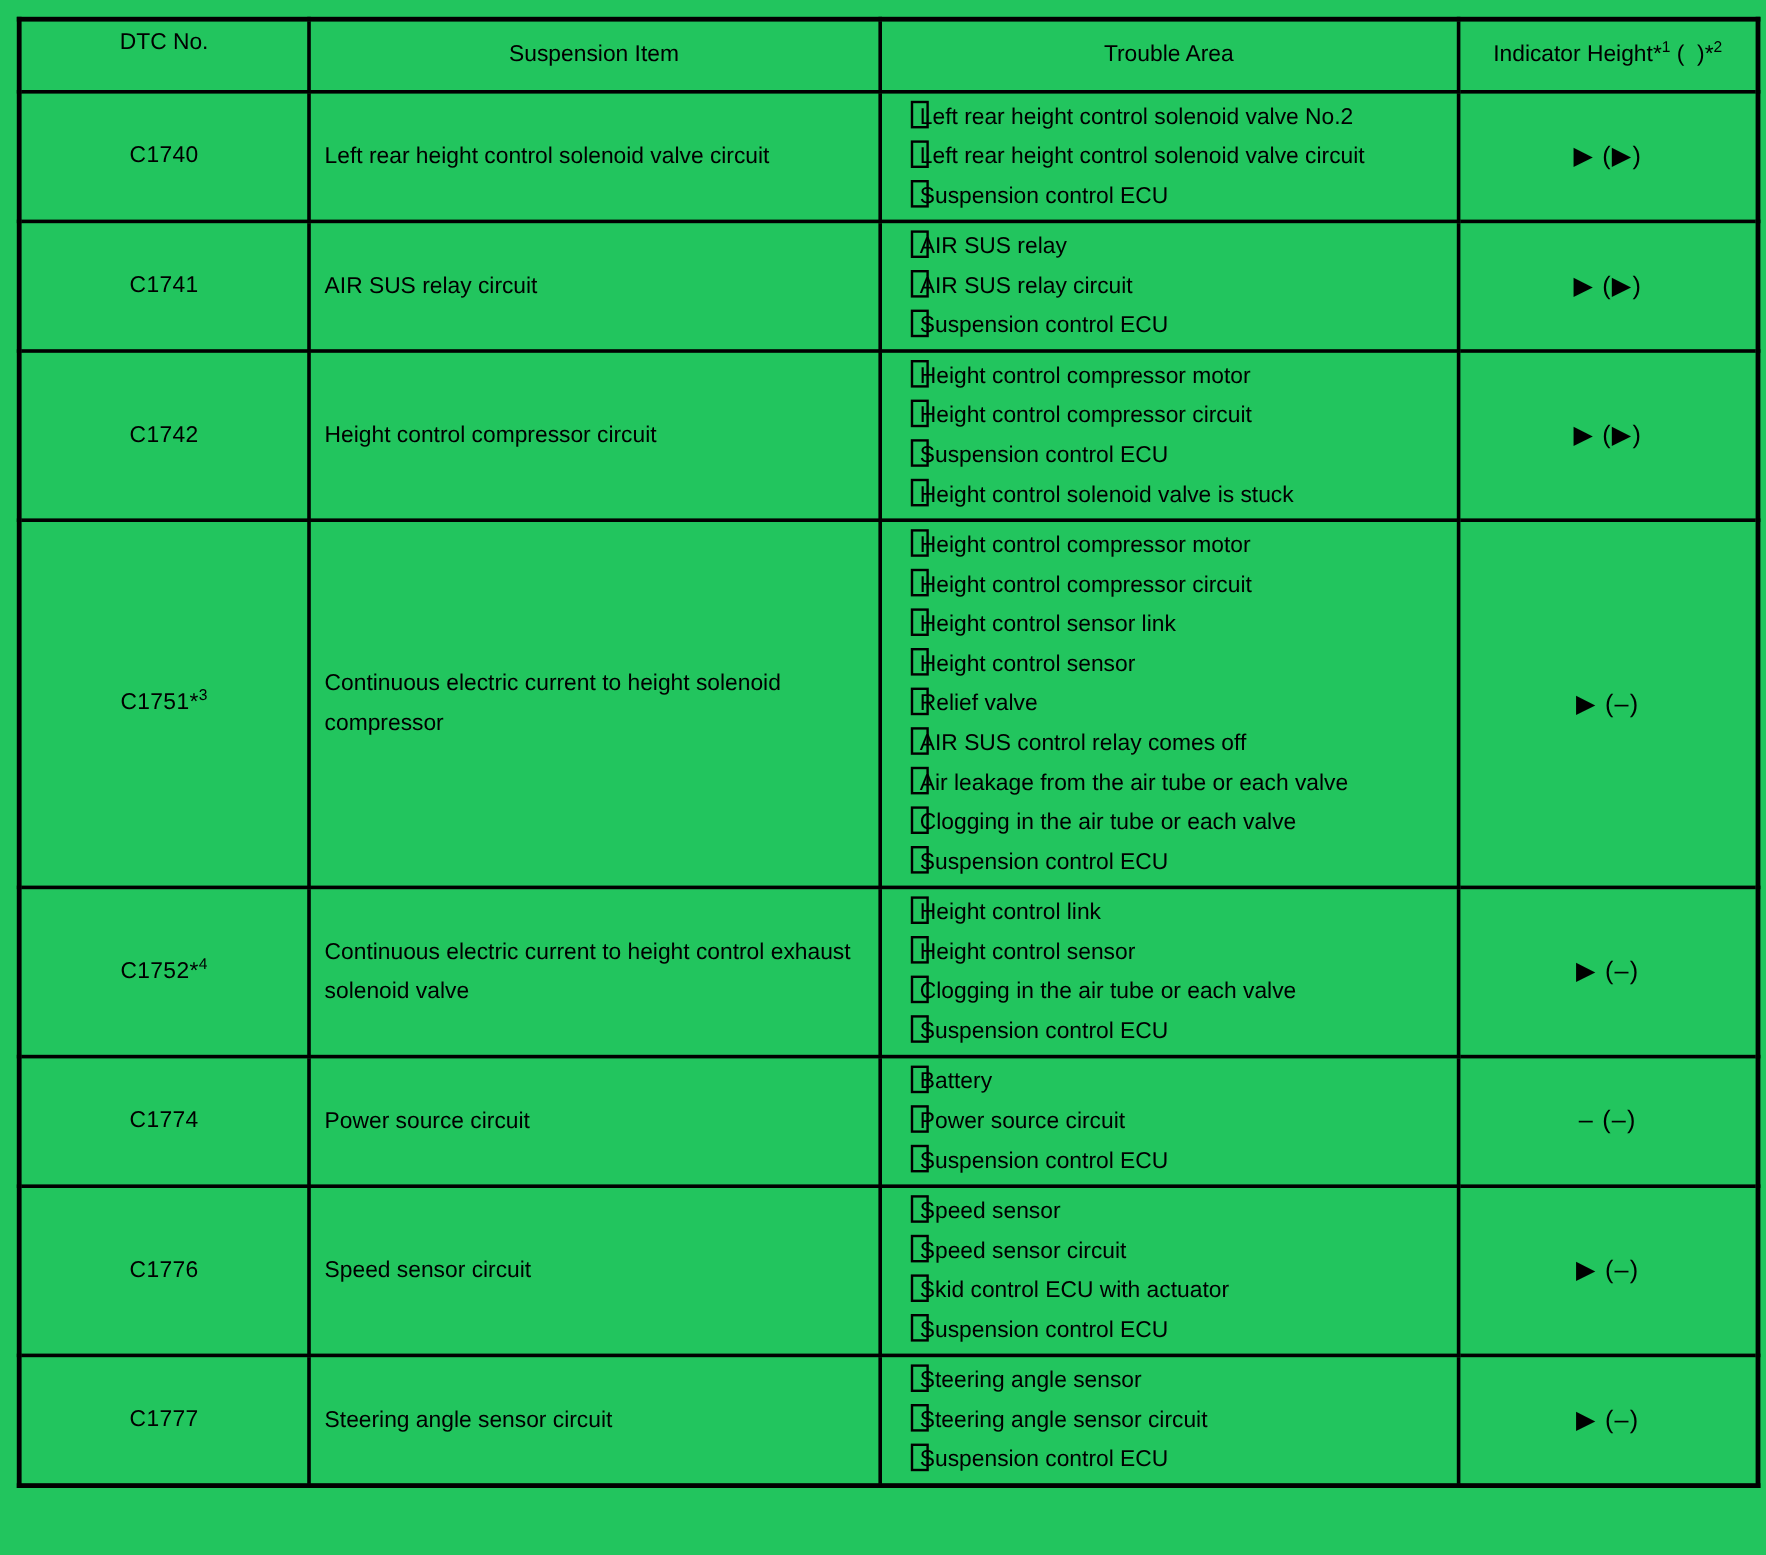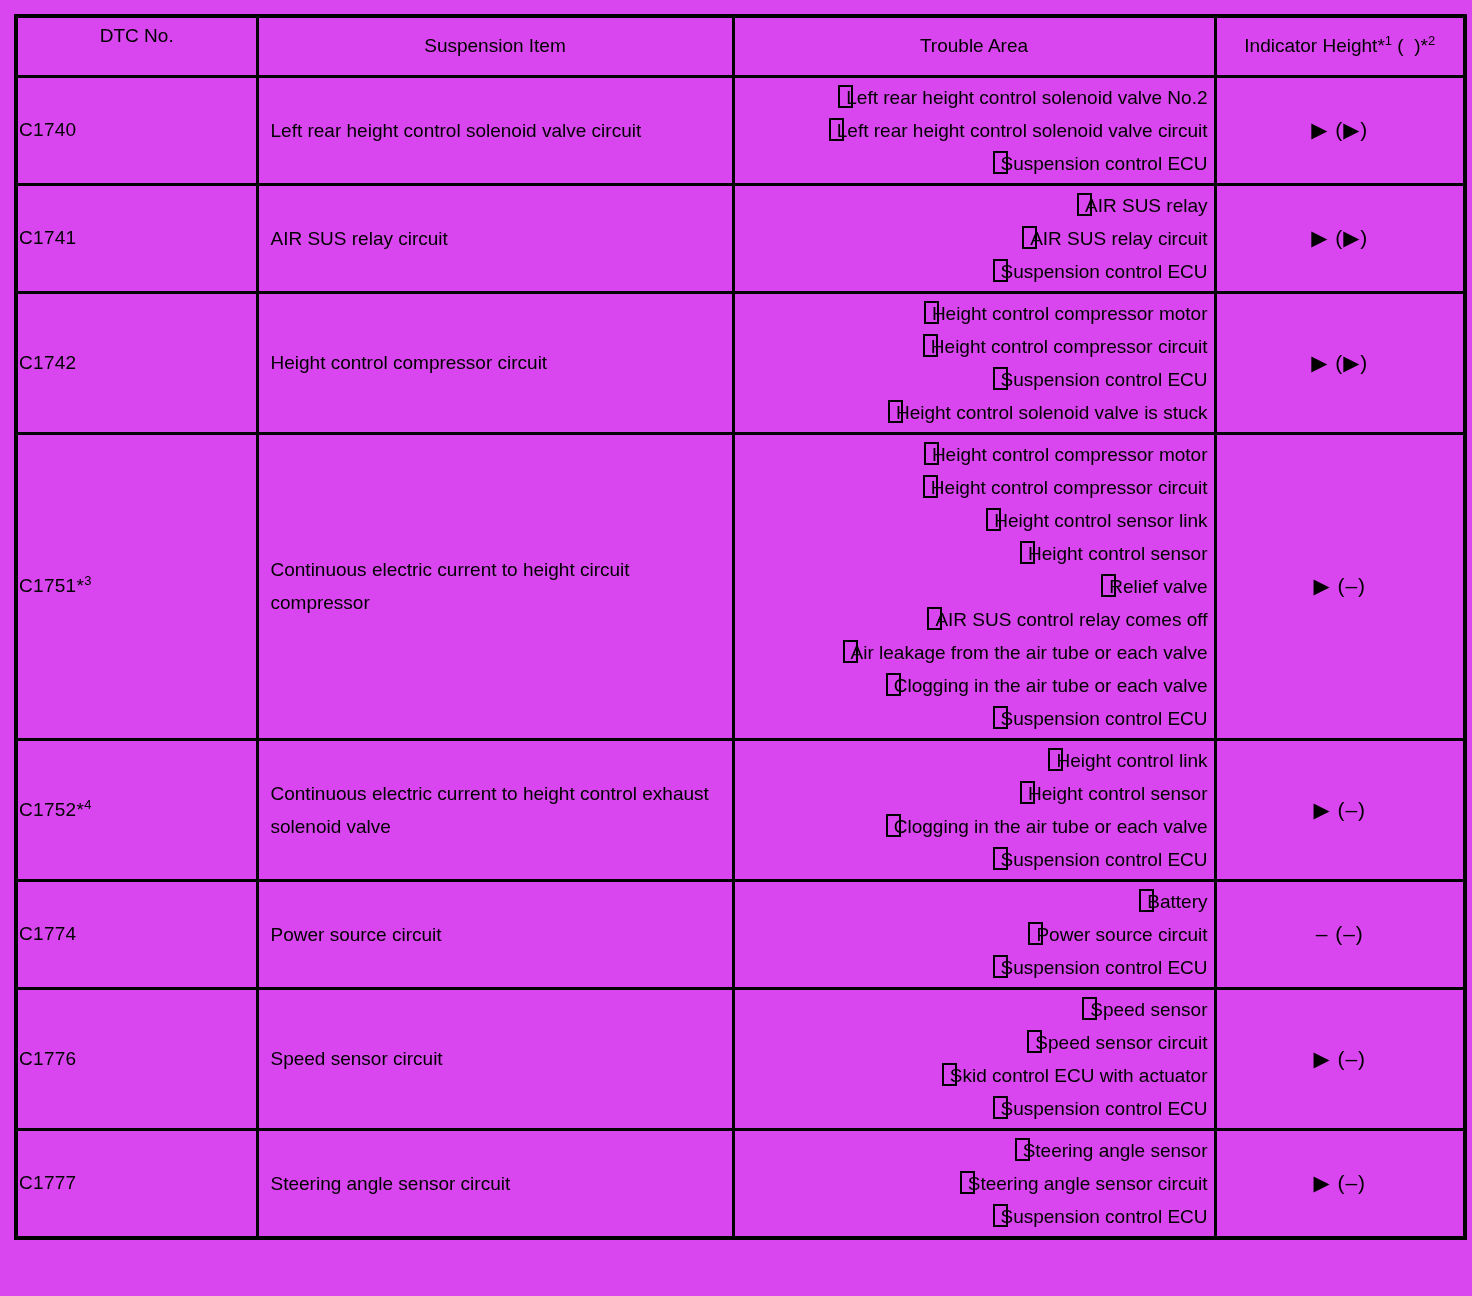--- a/index.html
+++ b/index.html
@@ -5,21 +5,21 @@
   html, body {
     margin: 0;
     padding: 0;
     background: #ffffff;
     font-family: "Liberation Sans", sans-serif;
     color: #000000;
   }
   .page {
     width: 1472px;
     height: 1296px;
-    background: #d946ef;
+    background: #22c55e;
     box-sizing: border-box;
     padding: 14px 0 0 14px;
   }
   table.dtc-table {
     border-collapse: collapse;
     table-layout: fixed;
     width: 1449px;
     border: 4px solid #000000;
   }
   th, td {
@@ -37,33 +37,34 @@
   }
   th.th-dtc {
     vertical-align: top;
     padding-top: 7px;
   }
   sup {
     font-size: 13px;
     line-height: 0;
   }
   td.td-dtc {
+    text-align: center;
     vertical-align: middle;
     letter-spacing: 0.3px;
   }
   td.td-detection {
     vertical-align: middle;
     text-align: left;
     padding: 6px 10px 6px 12px;
     line-height: 33px;
   }
   td.td-trouble {
     vertical-align: middle;
-    text-align: right;
-    padding: 3px 6px 3px 14px;
+    text-align: left;
+    padding: 3px 6px 3px 24px;
     line-height: 33px;
   }
   .trouble-item {
     white-space: nowrap;
   }
   .bullet {
     display: inline-block;
     width: 11px;
     height: 19px;
     border: 2px solid #000000;
@@ -124,21 +125,21 @@
           <td class="td-trouble">
             <div class="trouble-item"><span class="bullet"></span>Height control compressor motor</div>
             <div class="trouble-item"><span class="bullet"></span>Height control compressor circuit</div>
             <div class="trouble-item"><span class="bullet"></span>Suspension control ECU</div>
             <div class="trouble-item"><span class="bullet"></span>Height control solenoid valve is stuck</div>
           </td>
           <td class="td-indicator">▶ (▶)</td>
         </tr>
         <tr class="dtc-row">
           <td class="td-dtc">C1751*<sup>3</sup></td>
-          <td class="td-detection">Continuous electric current to height circuit compressor</td>
+          <td class="td-detection">Continuous electric current to height solenoid compressor</td>
           <td class="td-trouble">
             <div class="trouble-item"><span class="bullet"></span>Height control compressor motor</div>
             <div class="trouble-item"><span class="bullet"></span>Height control compressor circuit</div>
             <div class="trouble-item"><span class="bullet"></span>Height control sensor link</div>
             <div class="trouble-item"><span class="bullet"></span>Height control sensor</div>
             <div class="trouble-item"><span class="bullet"></span>Relief valve</div>
             <div class="trouble-item"><span class="bullet"></span>AIR SUS control relay comes off</div>
             <div class="trouble-item"><span class="bullet"></span>Air leakage from the air tube or each valve</div>
             <div class="trouble-item"><span class="bullet"></span>Clogging in the air tube or each valve</div>
             <div class="trouble-item"><span class="bullet"></span>Suspension control ECU</div>

